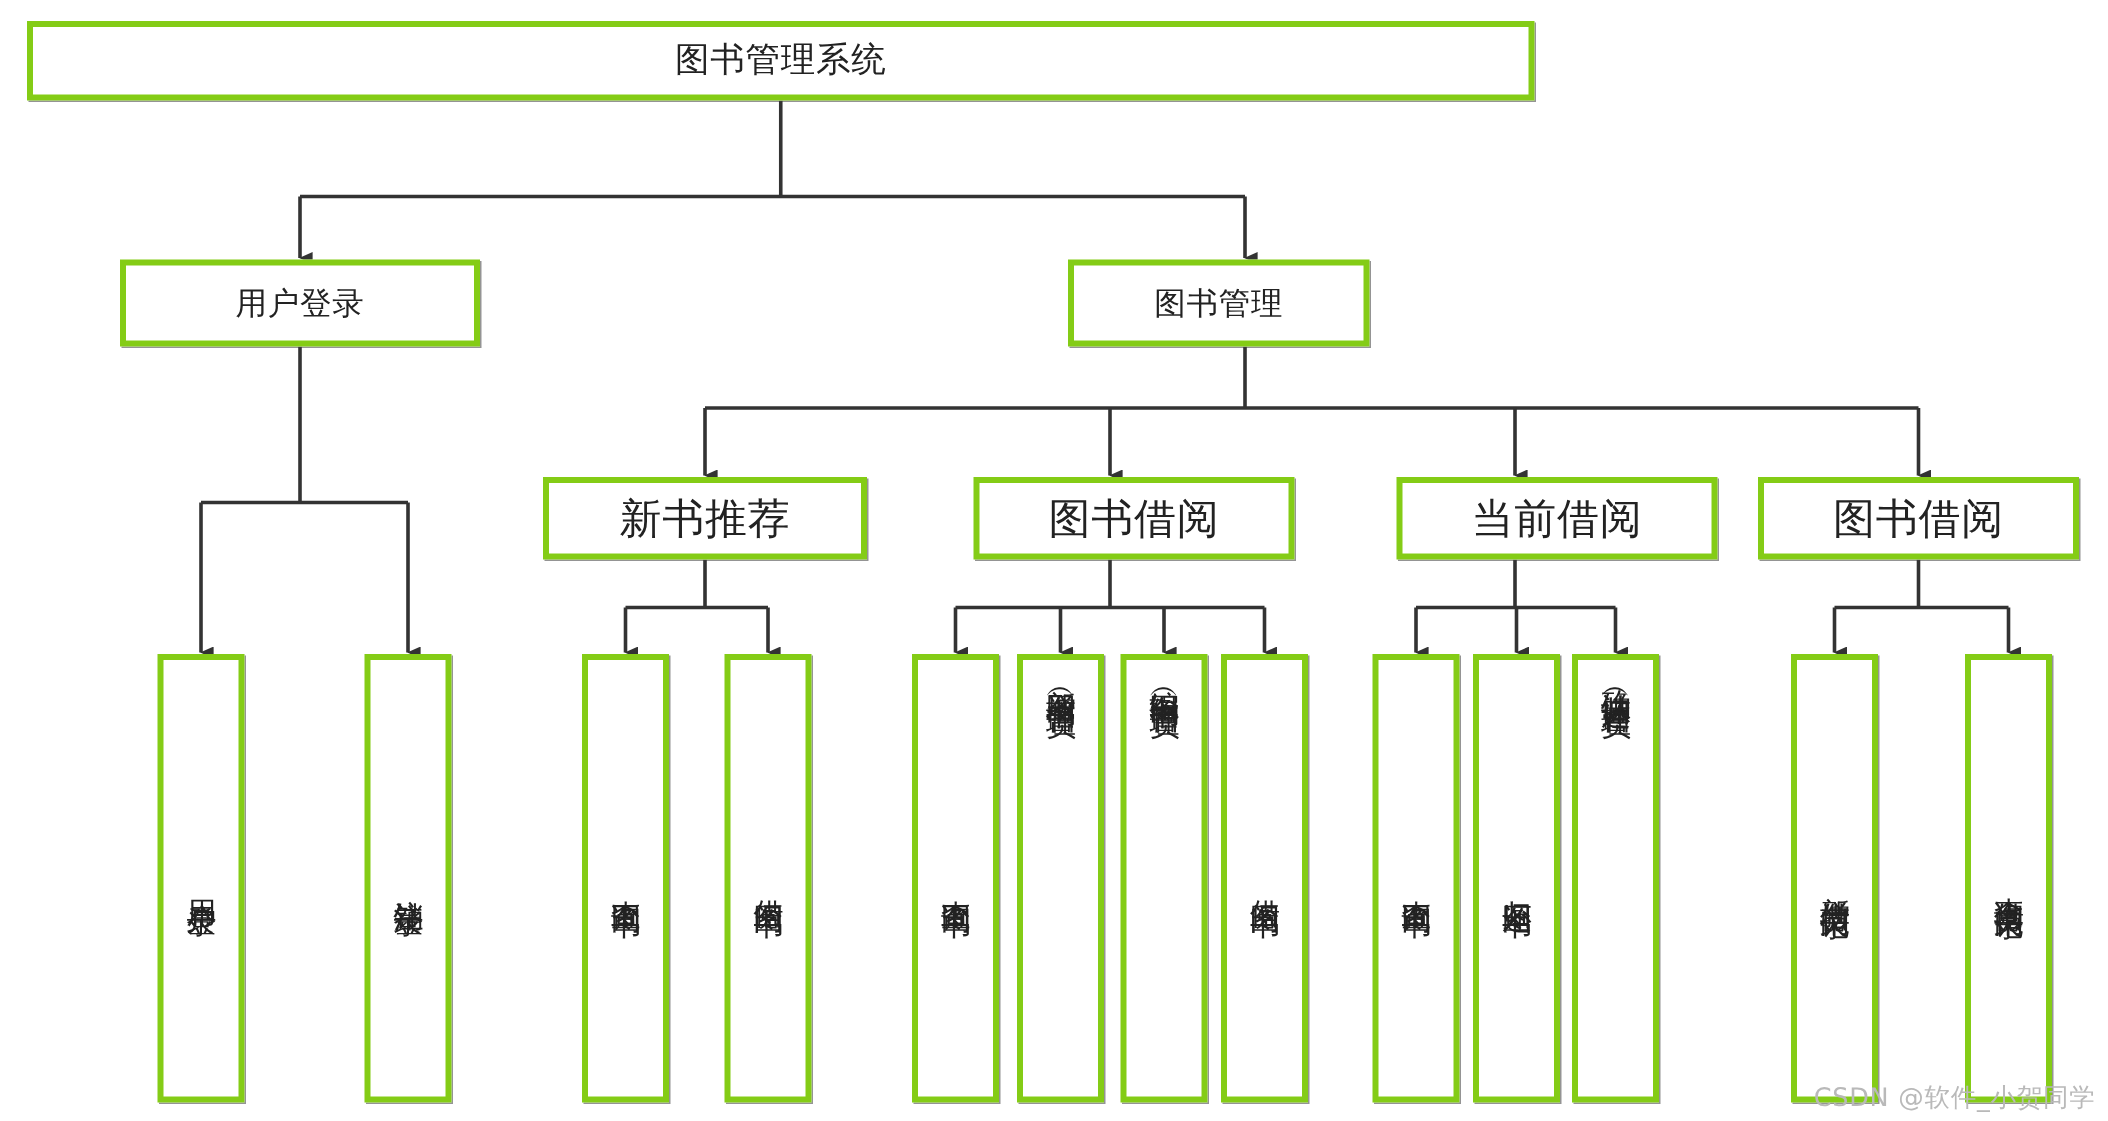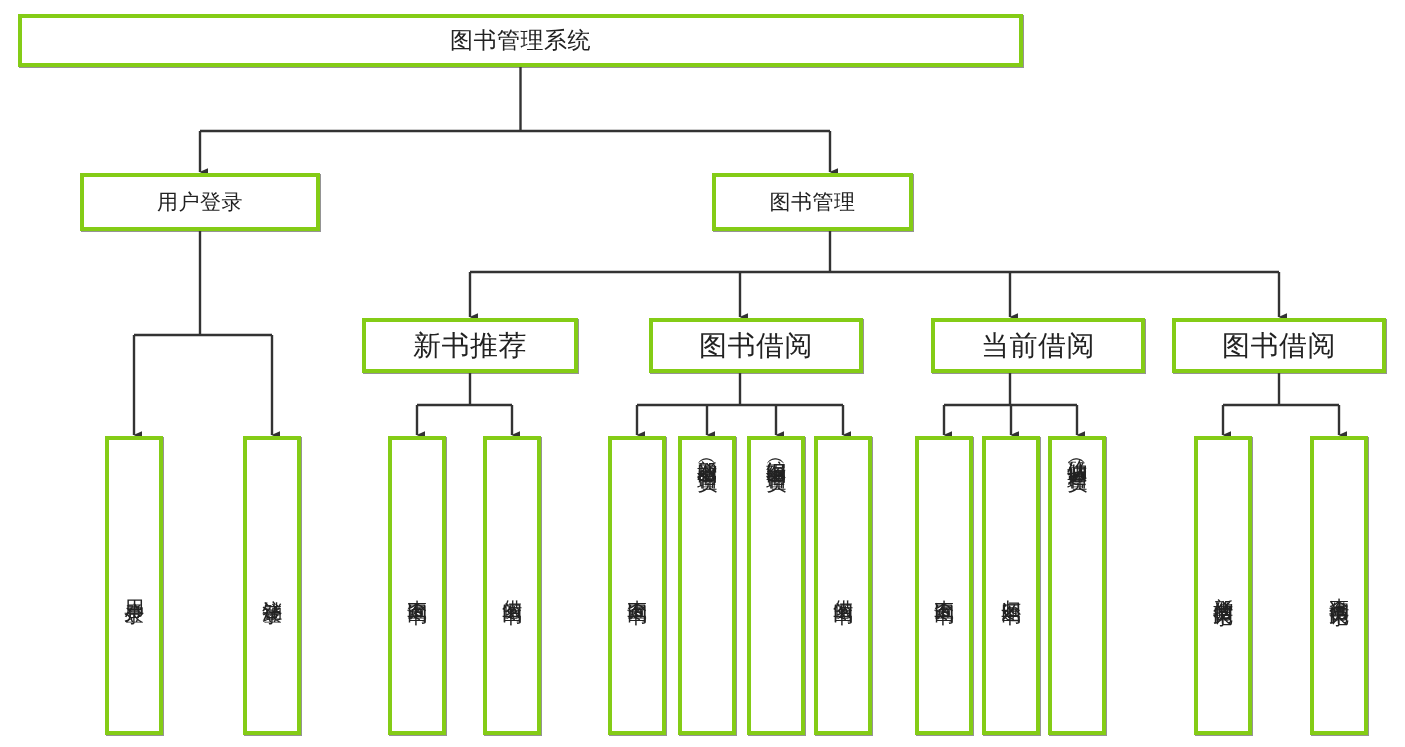--- a/index.html
+++ b/index.html
@@ -178,13 +178,14 @@
         <span class="node-label vertical">确认归还（管理员）</span>
       </div>
       <div class="node-box level-3 vnode" style="left: 1194px; top: 436px; width: 58px; height: 299px;">
         <span class="node-label vertical">新增借阅记录</span>
       </div>
       <div class="node-box level-3 vnode" style="left: 1310px; top: 436px; width: 58px; height: 299px;">
         <span class="node-label vertical">查询借阅记录</span>
       </div>
     </div>
 
+  <div class="watermark">CSDN @软件_小贺同学</div>
 </div>
 
 </body></html>

